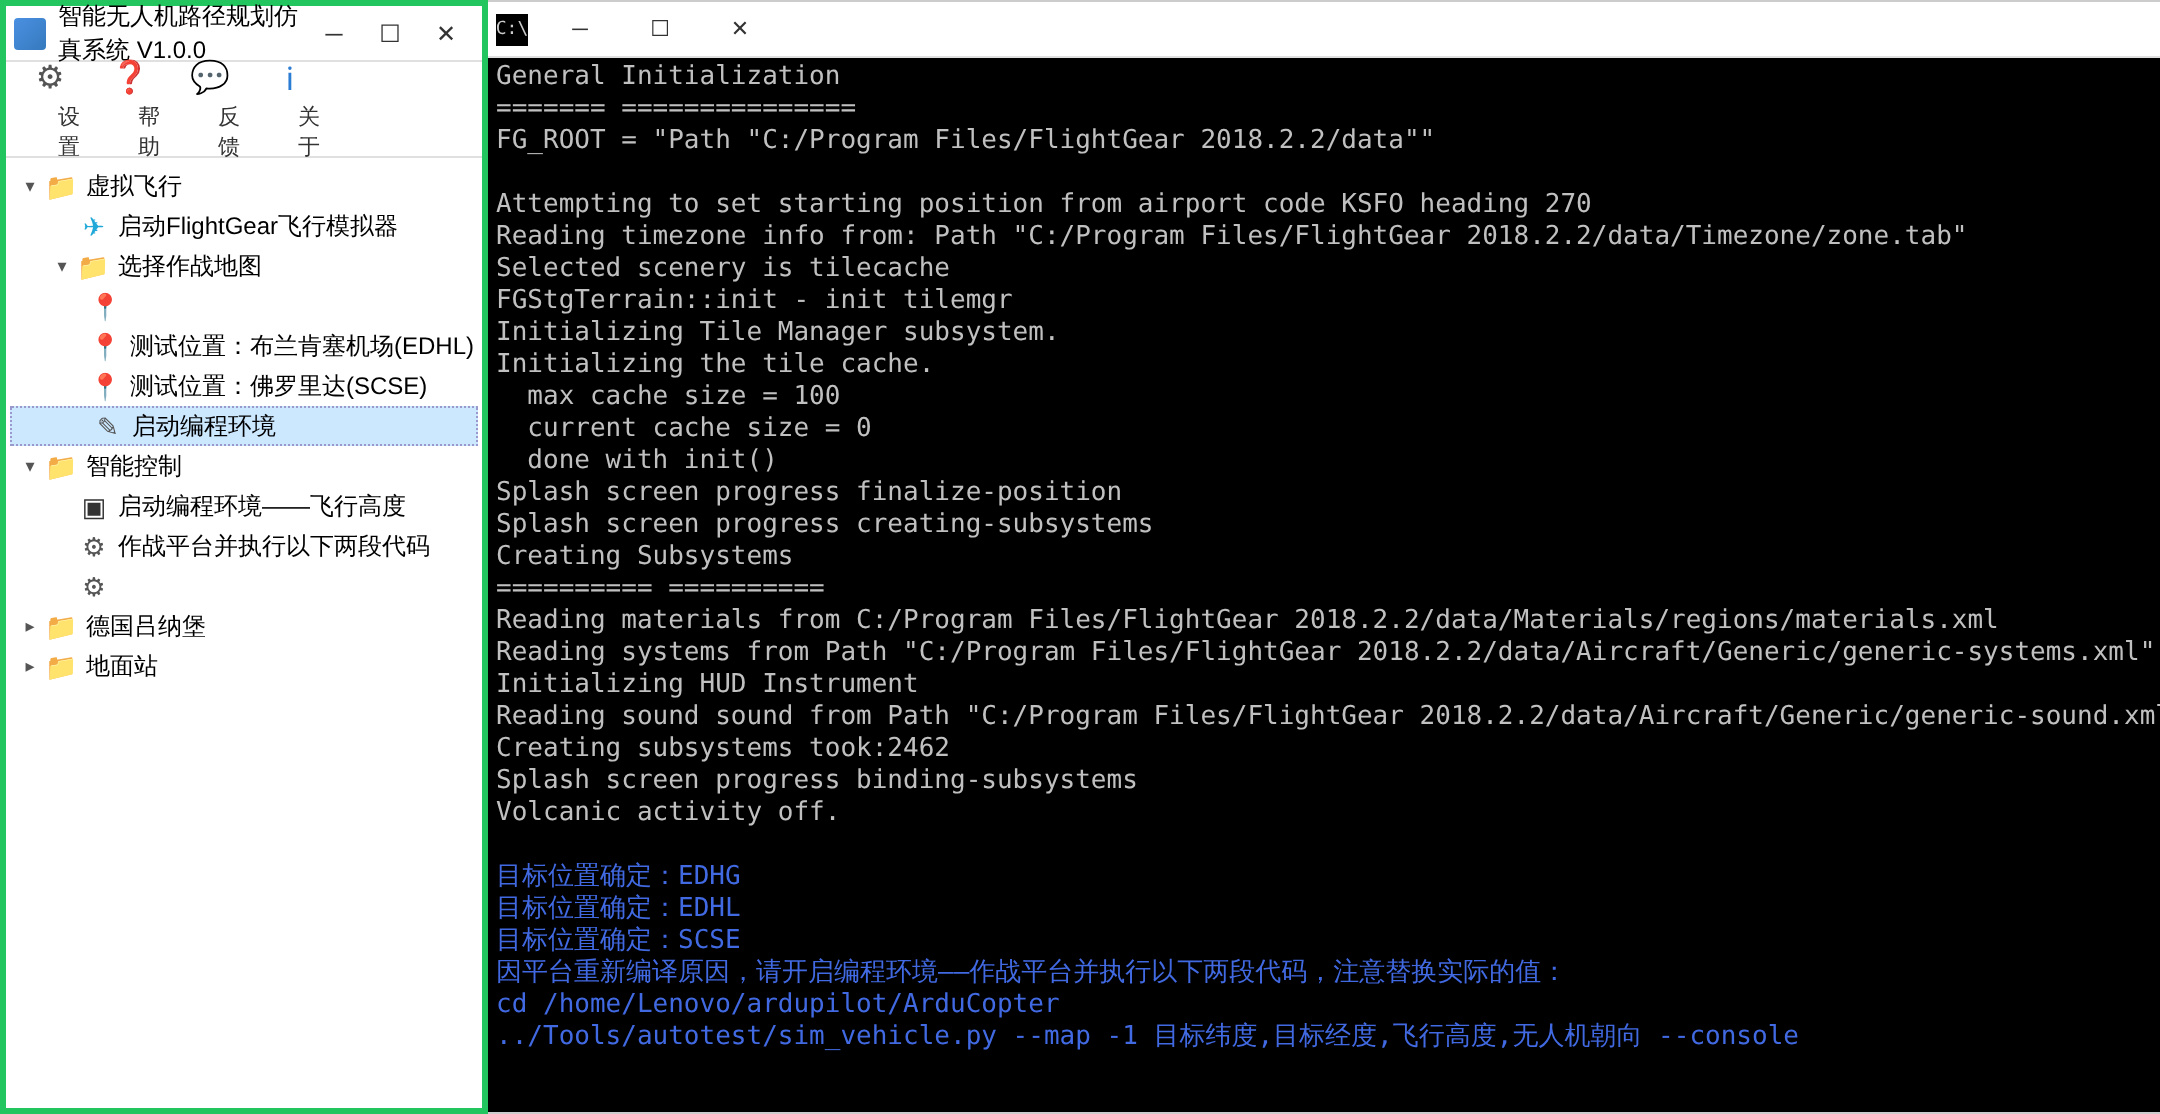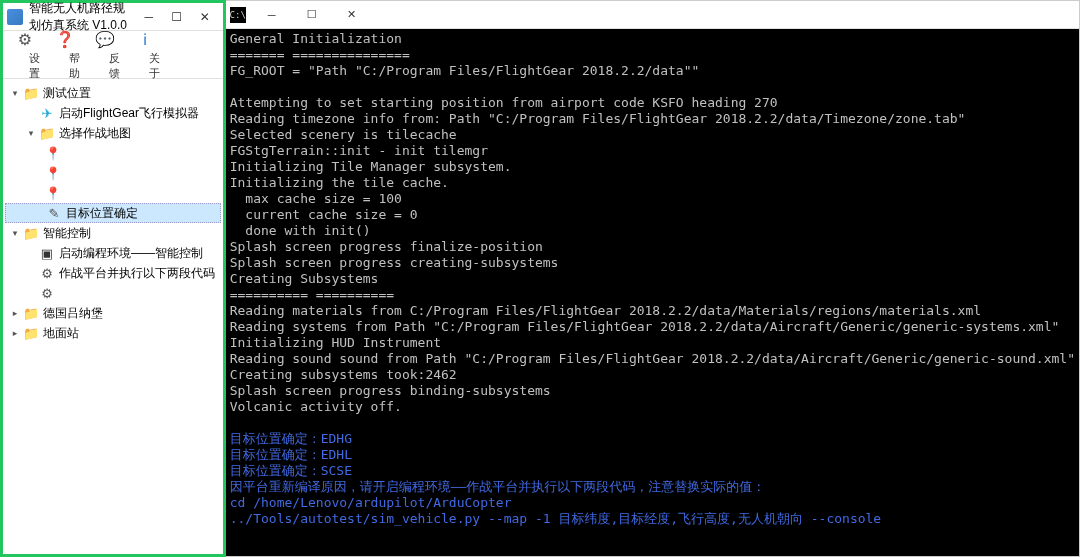--- a/index.html
+++ b/index.html
@@ -66,54 +66,56 @@
     <div class="tool-item">
       <div class="tool-icon" style="color:#2b7cd3">ℹ</div>
       <div class="tool-label">关于</div>
     </div>
   </div>
 
   <div class="tree">
     <div class="tree-item indent-0">
       <span class="expander">▾</span>
       <span class="tree-icon folder-icon">📁</span>
-      <span class="tree-label">测试位置</span>
+      <span class="tree-label">虚拟飞行</span>
     </div>
     <div class="tree-item indent-1">
       <span class="expander"></span>
       <span class="tree-icon" style="color:#1fa8d8">✈</span>
       <span class="tree-label">启动FlightGear飞行模拟器</span>
     </div>
     <div class="tree-item indent-1">
       <span class="expander">▾</span>
       <span class="tree-icon folder-icon">📁</span>
       <span class="tree-label">选择作战地图</span>
     </div>
     <div class="tree-item indent-2">
       <span class="tree-icon pin-icon">📍</span>
     </div>
     <div class="tree-item indent-2">
       <span class="tree-icon pin-icon">📍</span>
+      <span class="tree-label">测试位置：布兰肯塞机场(EDHL)</span>
     </div>
     <div class="tree-item indent-2">
       <span class="tree-icon pin-icon">📍</span>
+      <span class="tree-label">测试位置：佛罗里达(SCSE)</span>
     </div>
     <div class="tree-item indent-2 selected">
       <span class="tree-icon" style="color:#555">✎</span>
-      <span class="tree-label">目标位置确定</span>
+      <span class="tree-label">启动编程环境</span>
     </div>
     <div class="tree-item indent-0">
       <span class="expander">▾</span>
       <span class="tree-icon folder-icon">📁</span>
       <span class="tree-label">智能控制</span>
     </div>
     <div class="tree-item indent-1">
       <span class="expander"></span>
       <span class="tree-icon cmd-icon-t">▣</span>
-      <span class="tree-label">启动编程环境——智能控制</span>
+      <span class="tree-label">启动编程环境——飞行高度</span>
     </div>
     <div class="tree-item indent-1">
       <span class="expander"></span>
       <span class="tree-icon gear-icon-t">⚙</span>
       <span class="tree-label">作战平台并执行以下两段代码</span>
     </div>
     <div class="tree-item indent-1">
       <span class="expander"></span>
       <span class="tree-icon gear-icon-t">⚙</span>
     </div>

